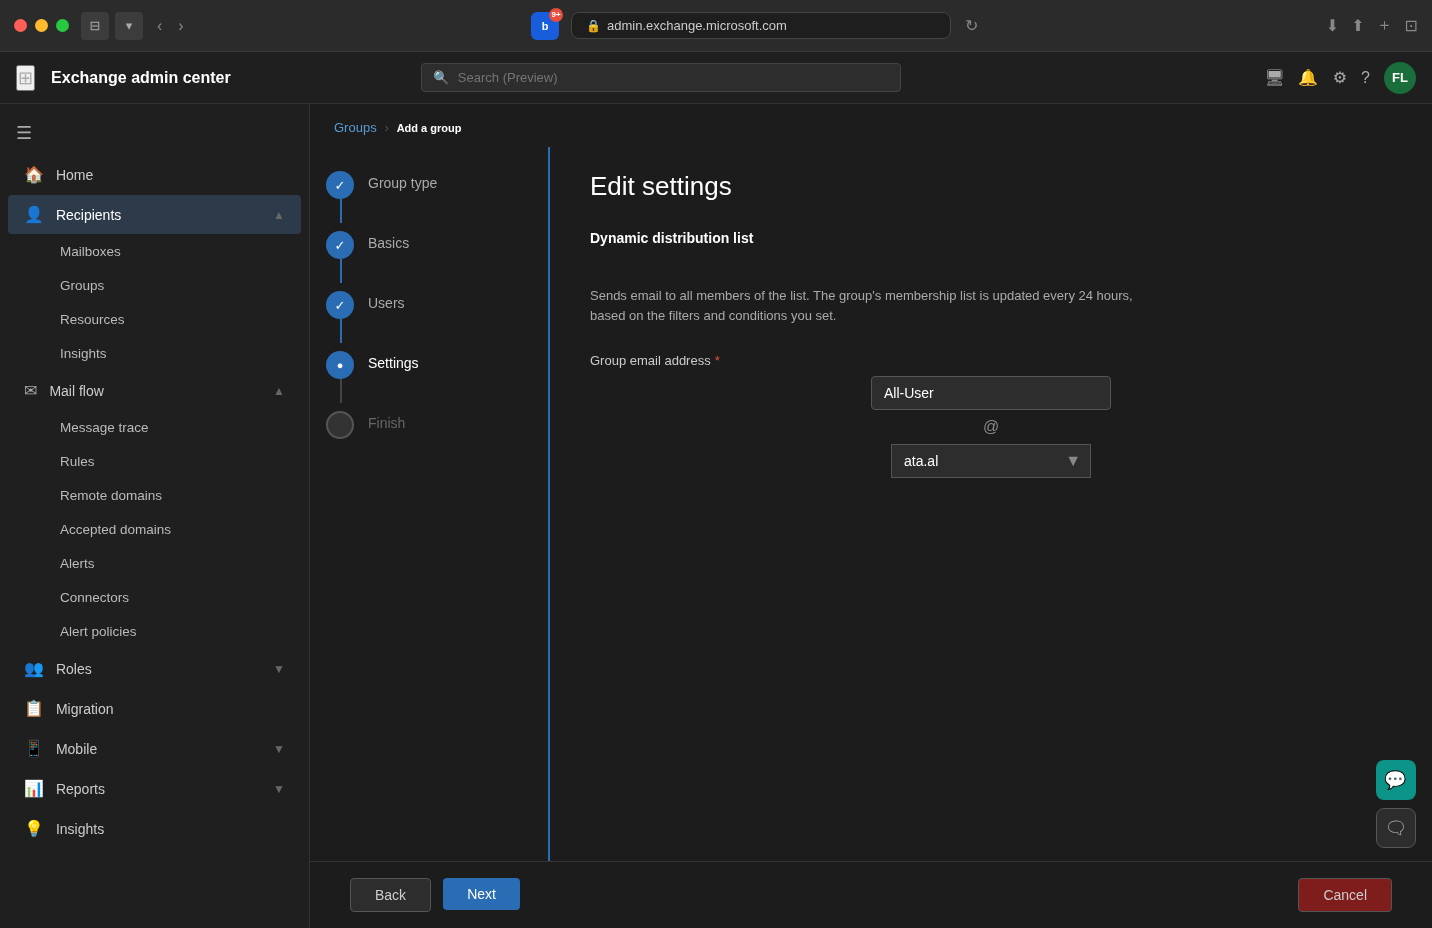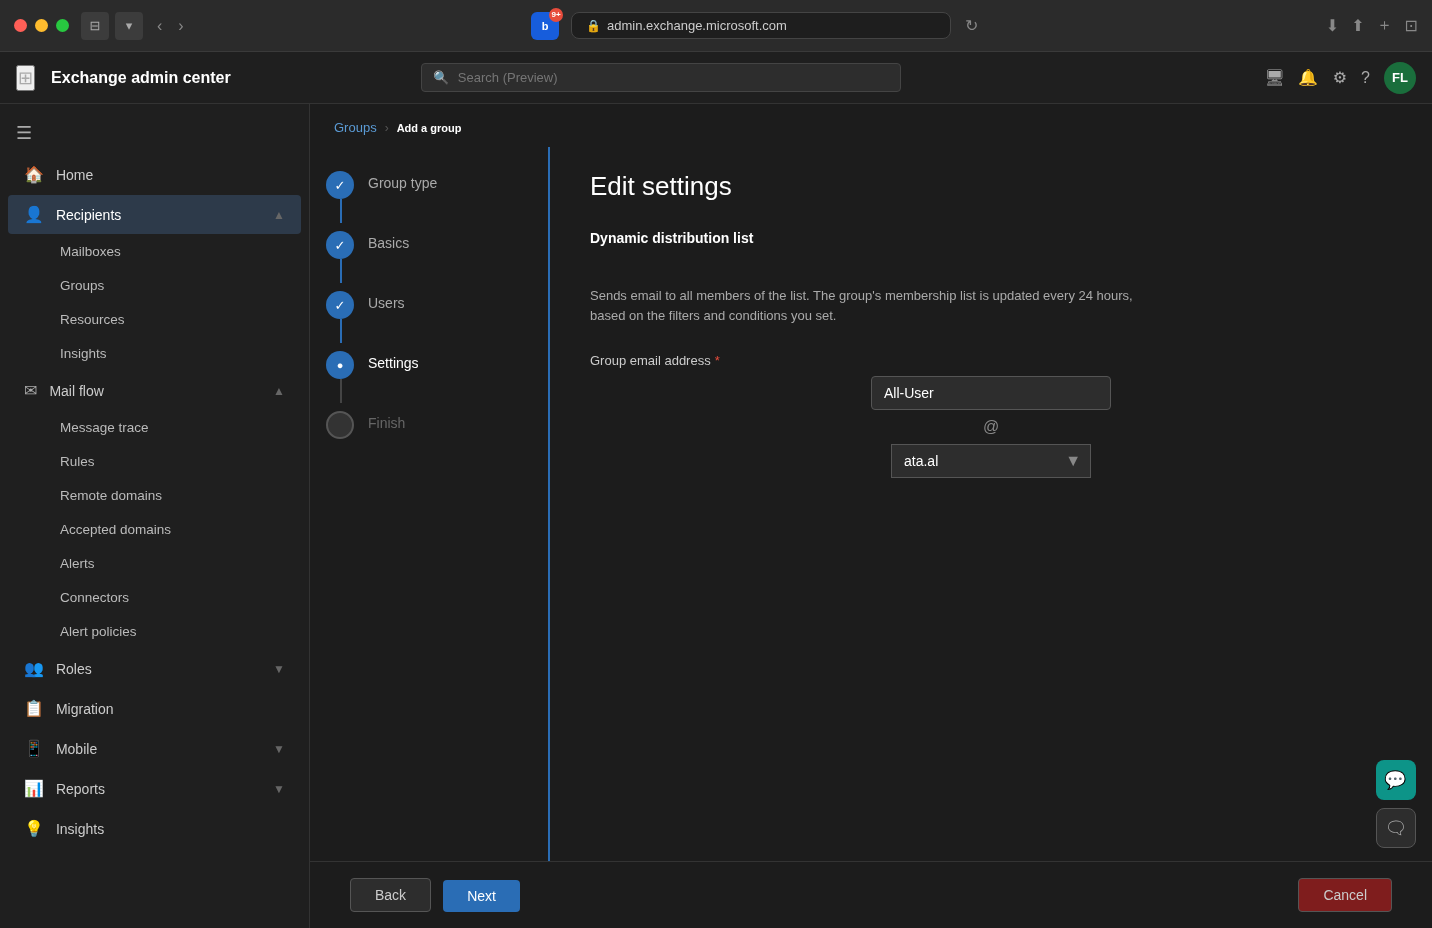--- a/index.html
+++ b/index.html
@@ -405,21 +405,21 @@
       color: #888;
       pointer-events: none;
     }
 
     
     .action-bar {
       background: #1c1c1c;
       border-top: 1px solid #333;
       padding: 16px 40px;
       display: flex;
-      align-items: flex-end;
+      align-items: flex-start;
       gap: 12px;
       flex-shrink: 0;
     }
     .btn {
       padding: 8px 24px;
       border-radius: 4px;
       font-size: 14px;
       cursor: pointer;
       border: none;
     }

